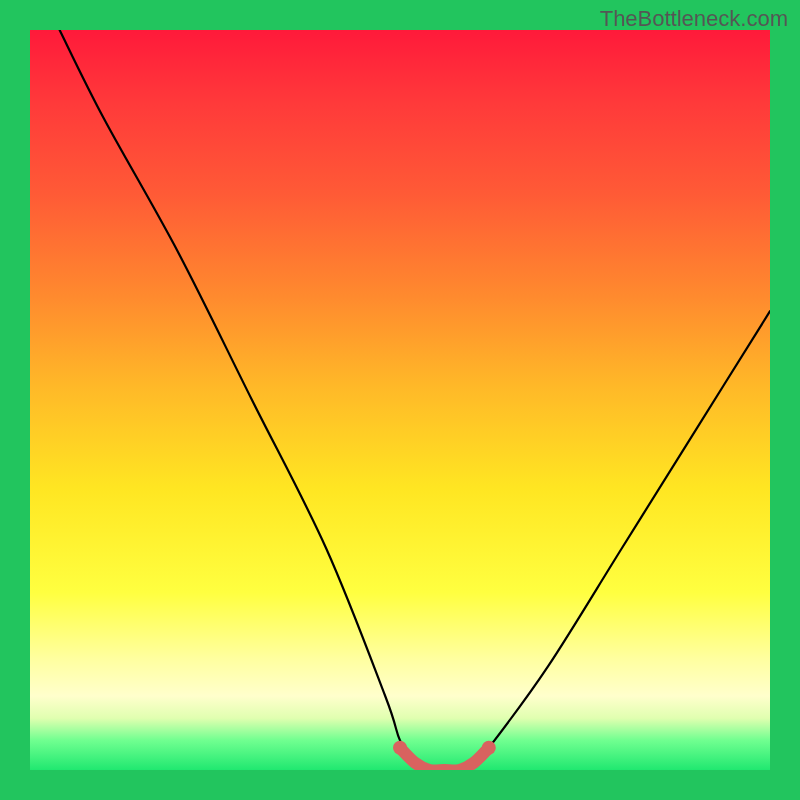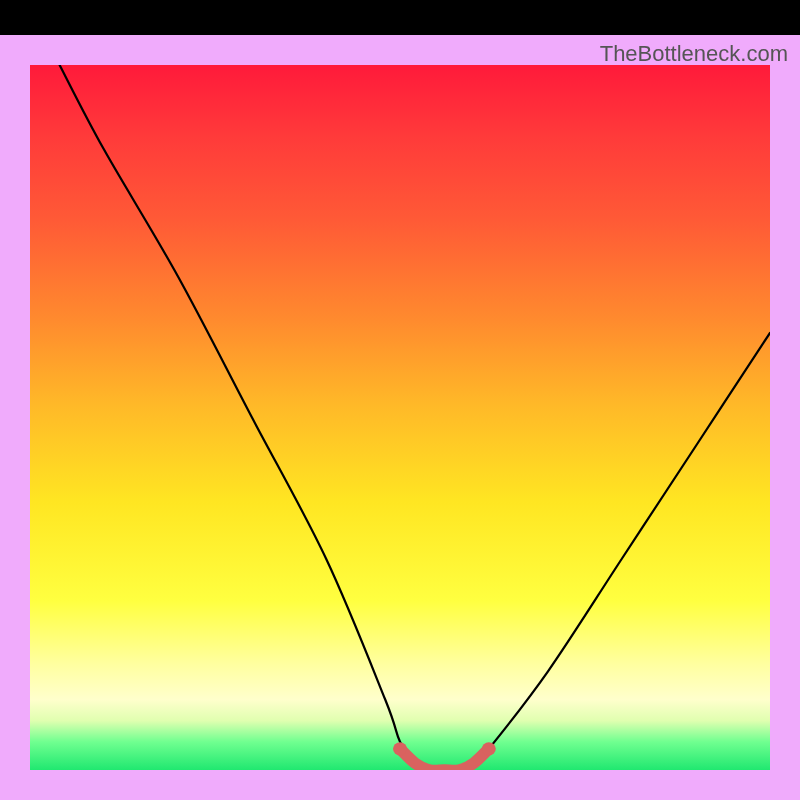--- a/index.html
+++ b/index.html
@@ -7,22 +7,21 @@
     padding: 0;
     width: 800px;
     height: 800px;
     background: #000;
     position: relative;
     font-family: Arial, Helvetica, sans-serif;
   }
   .frame {
     position: absolute;
     inset: 0;
-    background: #f0abfc;
-    margin-top: 35px;
+    background: #22c55e;
   }
   .plot {
     position: absolute;
     left: 30px;
     right: 30px;
     top: 30px;
     bottom: 30px;
     overflow: hidden;
   }
   .gradient {

